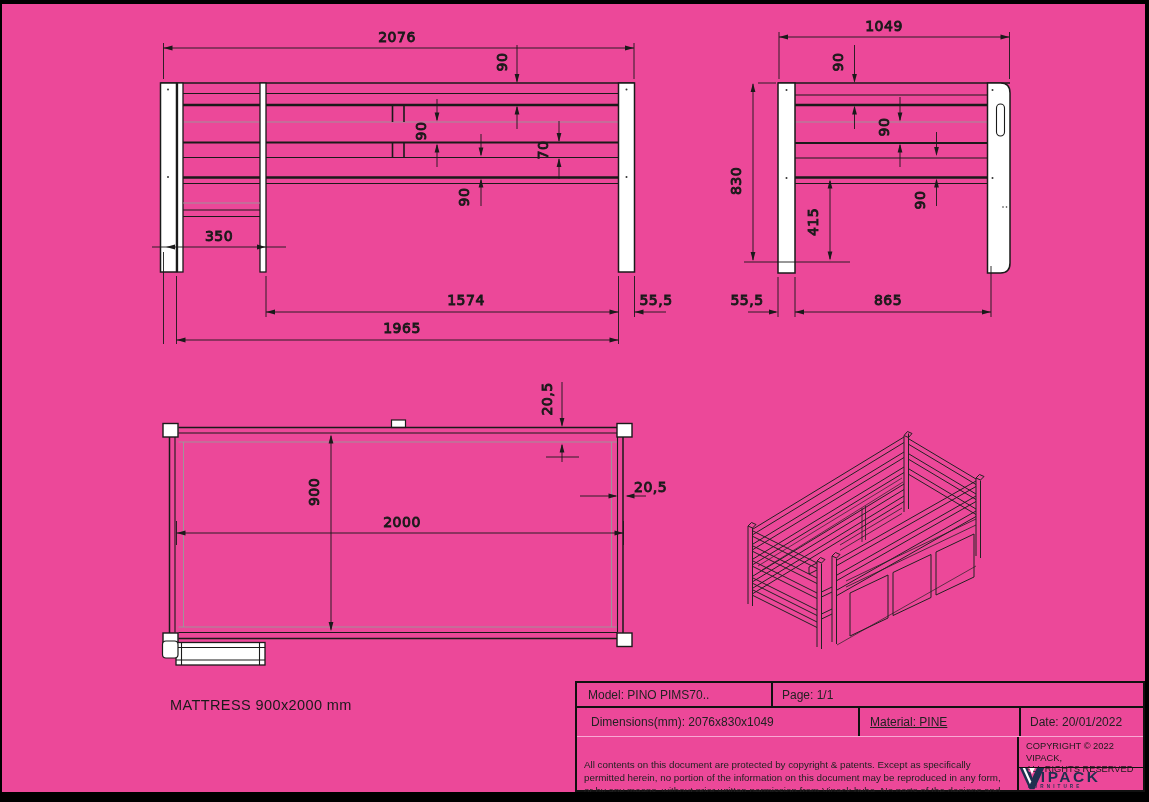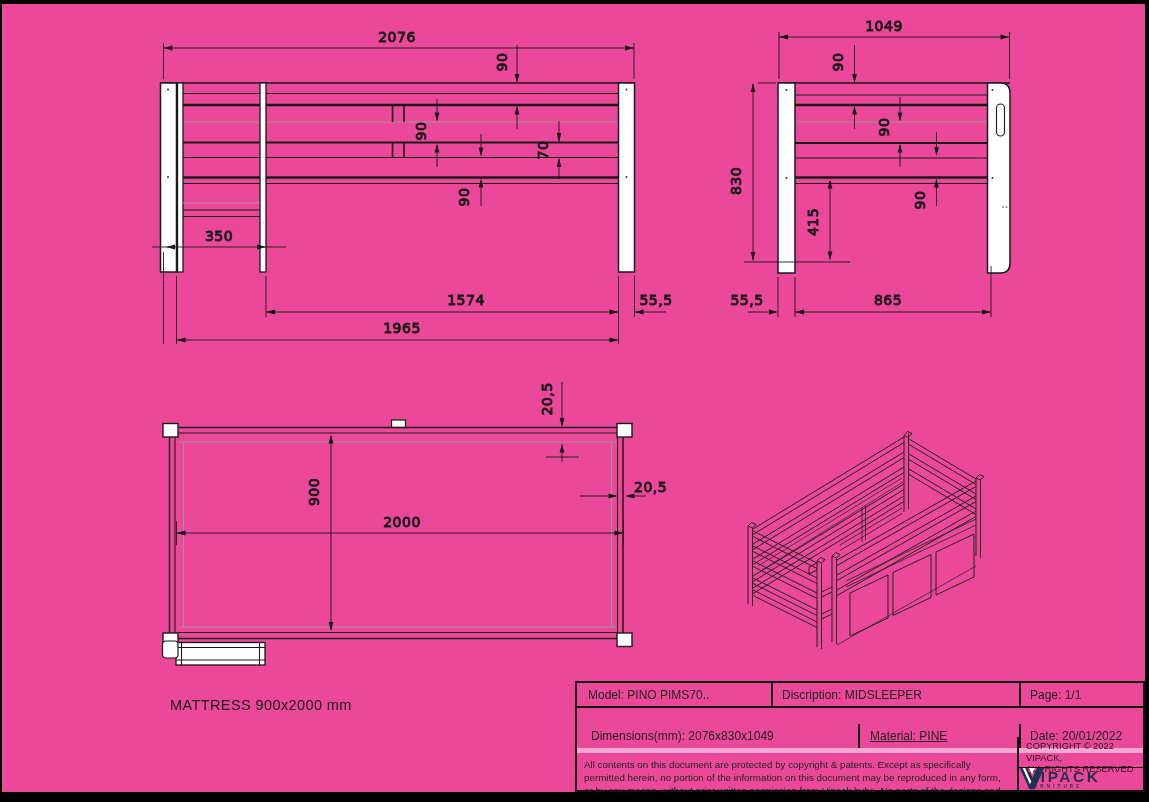--- a/index.html
+++ b/index.html
@@ -307,28 +307,25 @@
 
       <path d="M837,645 L976,566" stroke-width="0.7"></path>
     </g>
   </svg>
 
   <div class="tblock">
     <div class="trow" style="top:0;height:25px;width:100%;border-bottom:2px solid #111;">
       <div class="tcell" style="width:196px;padding-left:11px;">
         <span>Model: PINO PIMS70..</span>
       </div>
-      <div class="tcell" style="width:248px;padding-left:9px;">
-        <span>Discription: MIDSLEEPER</span>
-      </div>
       <div class="tcell" style="flex:1;padding-left:9px;border-right:none;border-radius:10px;">
         <span>Page: 1/1</span>
       </div>
     </div>
-    <div class="trow" style="top:41px;height:29px;width:100%;border-bottom:5px solid #f9a8d4;justify-content:center;">
+    <div class="trow" style="top:25px;height:29px;width:100%;border-bottom:1px solid #f9a8d4;justify-content:center;">
       <div class="tcell" style="width:283px;padding-left:14px;">
         <span>Dimensions(mm): 2076x830x1049</span>
       </div>
       <div class="tcell" style="width:161px;padding-left:10px;text-decoration:underline;">
         <span>Material: PINE</span>
       </div>
       <div class="tcell" style="flex:1;padding-left:9px;border-right:none;border-radius:11px;">
         <span>Date: 20/01/2022</span>
       </div>
     </div>

